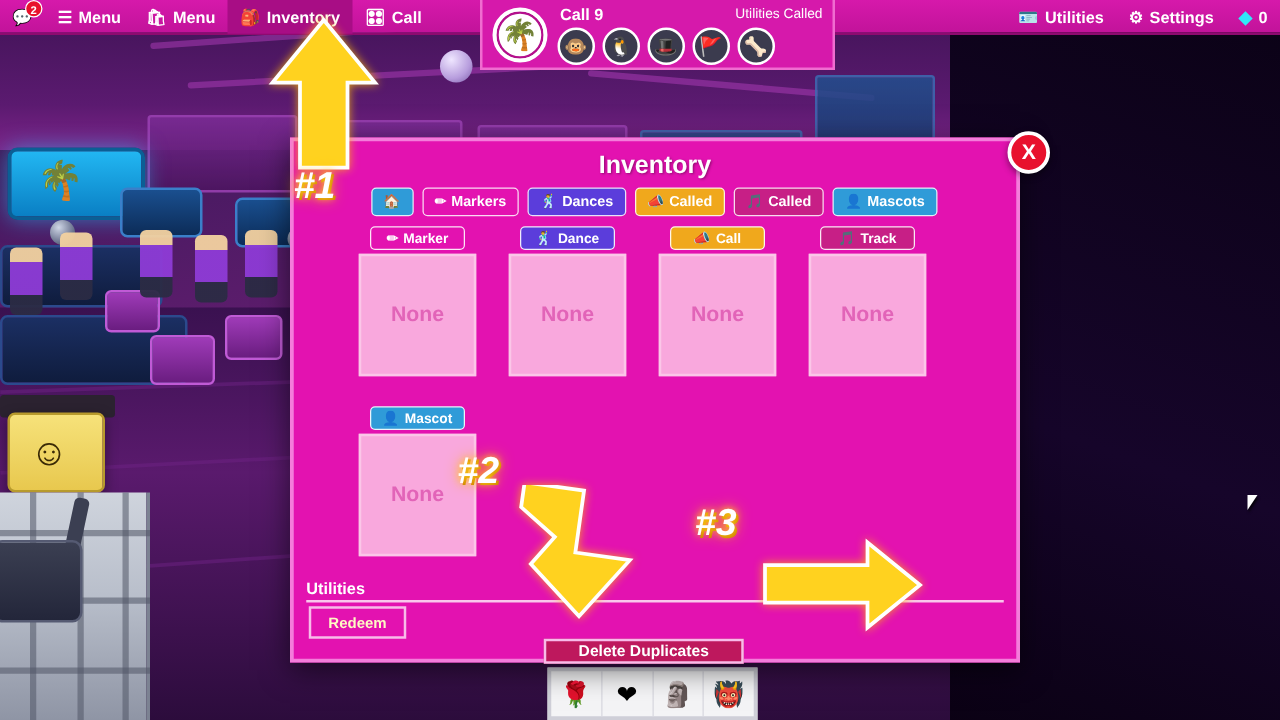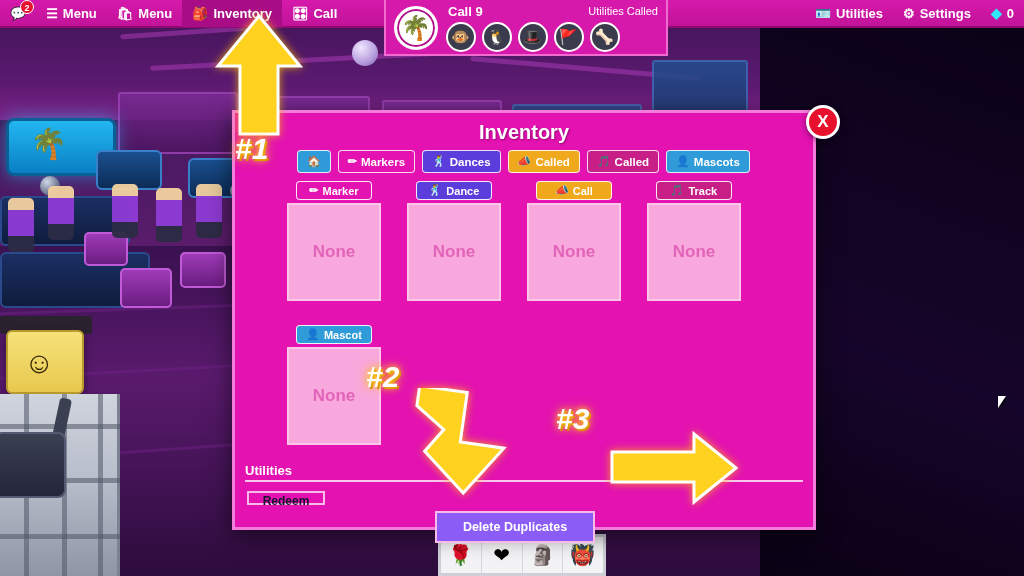--- a/index.html
+++ b/index.html
@@ -214,27 +214,27 @@
     display:flex; align-items:center; gap:0;
   }
   #promo-input {
     flex:1 1 auto; height:22px; background:#e312b0;
     border:2px solid #f8bbe9; border-right:none;
     color:#fff; font-size:12px; text-align:center;
     outline:none; font-family:"Liberation Sans", sans-serif;
   }
   #promo-input::placeholder { color:#f9b6e6; }
   #redeem-btn {
-    width:78px; height:14px; background:#e312b0;
-    border:2px solid #f8bbe9; color:#0f172a;
+    width:78px; height:26px; background:#e312b0;
+    border:2px solid #f8bbe9; color:#fef9c3;
     font-size:12px; font-weight:bold; cursor:pointer;
   }
   #delete-dupes {
-    position:absolute; left:200px; top:398px; width:160px; height:32px;
-    background:#8b5cf6; border:2px solid #f8bbe9;
+    position:absolute; left:200px; top:398px; width:160px; height:20px;
+    background:#be185d; border:2px solid #f8bbe9;
     color:#fff; font-size:12.5px; font-weight:bold; cursor:pointer;
   }
 
   
   #hotbar {
     position:absolute; left:438px; top:534px; width:168px; height:42px;
     background:#f4f4f6; border:3px solid #cfcfd8;
     display:flex; z-index:35;
   }
   .hb-slot {

